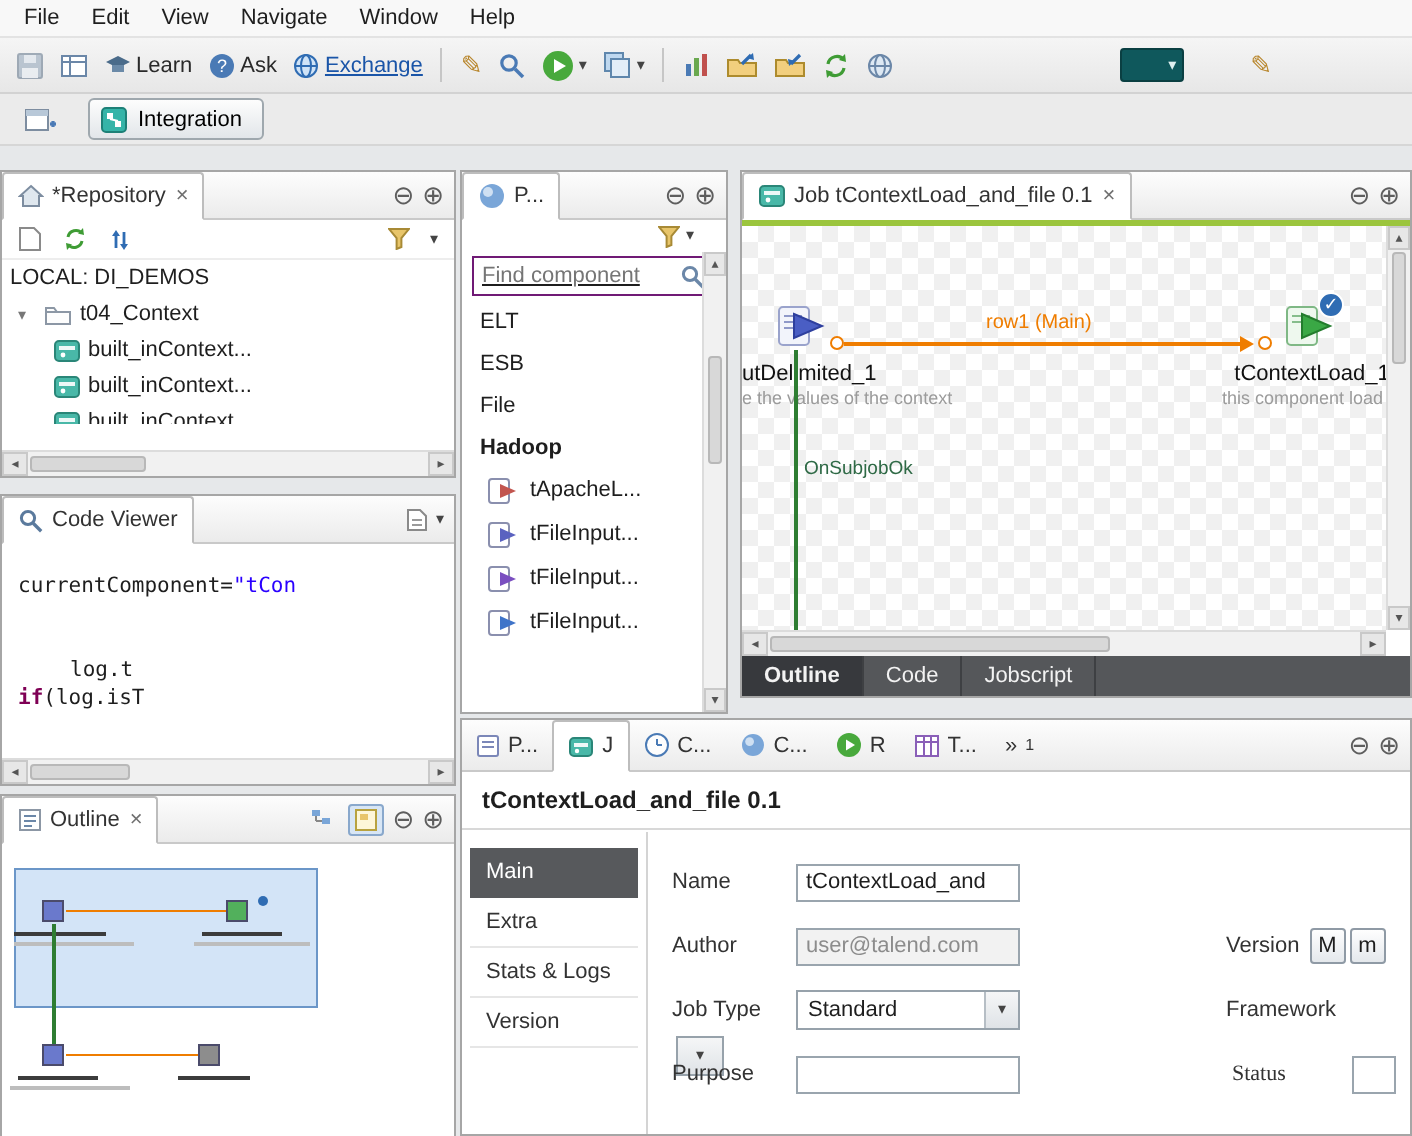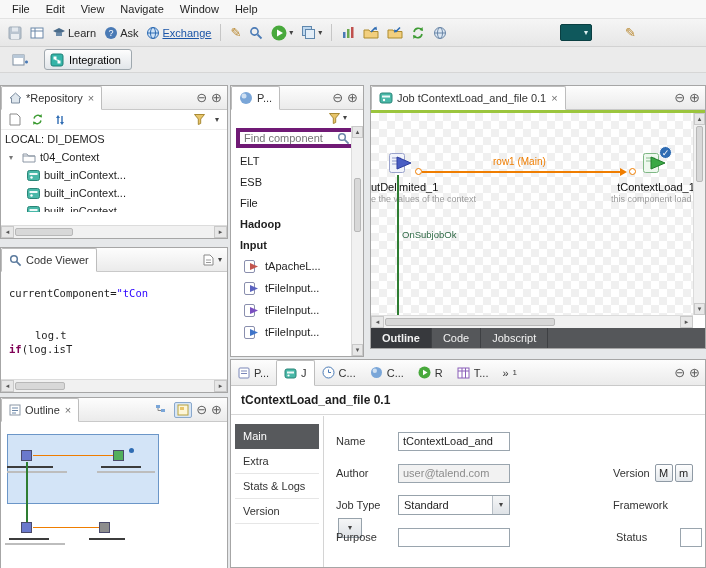--- a/index.html
+++ b/index.html
@@ -67,21 +67,21 @@
   .mc { position:absolute; width:11px; height:11px; border:1px solid #4b4b6b; }
   .mb { position:absolute; height:2px; background:#3c3c3c; }
   .ms { position:absolute; height:2px; background:#bdbdbd; }
   .oline { position:absolute; height:1px; background:var(--row-connection); }
   .gvline { position:absolute; width:2px; background:var(--trigger-connection); }
   .tgl { width:18px; height:16px; border:1px solid transparent; border-radius:2px; display:inline-flex; align-items:center; justify-content:center; }
   .tgl.on { background:#d8e6f5; border-color:#89a8cc; }
 
   
   .funrow { height:16px; display:flex; align-items:center; justify-content:flex-end; gap:3px; padding-right:16px; }
-  .findbox { margin:2px 5px 4px 5px; height:20px; border:4px solid #701a75; background:#fff; display:flex; align-items:center; padding:0 4px; }
+  .findbox { margin:2px 5px 4px 5px; height:20px; border:1px solid #701a75; background:#fff; display:flex; align-items:center; padding:0 4px;text-decoration:underline; }
   .findbox input { border:none; outline:none; flex:1; min-width:0; font:11px "Liberation Sans",sans-serif; color:#555; background:transparent; }
   .plist { position:absolute; left:0; right:13px; top:64px; bottom:0; overflow:hidden; }
   .prow { height:21px; display:flex; align-items:center; gap:6px; padding-left:9px; white-space:nowrap; }
   .prow.cmp { height:22px; padding-left:13px; }
   .bold { font-weight:bold; }
 
   
   .gline { position:absolute; left:0; right:0; top:24px; height:3px; background:var(--editor-active-underline); }
   .canvas { position:absolute; left:0; right:0; top:27px; bottom:33px; overflow:hidden; background-color:#fff;
     background-image:
@@ -526,23 +526,20 @@
           </div>
         <div class="prow">
             <span>ESB</span>
           </div>
         <div class="prow">
             <span>File</span>
           </div>
         <div class="prow bold">
             <span>Hadoop</span>
           </div>
-        <div class="prow bold">
-            <span>Input</span>
-          </div>
         <div class="prow cmp">
           <span class="svgw">
               <svg width="15" height="15">
                 <rect x="0.5" y="1.5" width="10" height="12" rx="1.5" fill="#fff" stroke="#8a8fae"></rect>
                 <polygon points="6,4 14,7.5 6,11" fill="#c2554f"></polygon>
               </svg>
             </span>
           <span>tApacheL...</span>
         </div>
         <div class="prow cmp">
@@ -763,21 +760,21 @@
             <span class="rlabel">Framework</span>
             <div class="select mini" style="margin-left:14px;">
               <span class="btn" style="border-left:none;width:100%;">
                   <span class="caret">▾</span>
                 </span>
             </div>
           </div>
           <div class="frow" style="top:110px;">
             <span class="flabel">Purpose</span>
             <input class="tinput" style="">
-            <span class="rlabel" style="margin-left:106px;">Status</span>
+            <span class="rlabel" style="margin-left:106px;font-family:Liberation Serif, serif;">Status</span>
             <input class="tinput" style="width: 22px; margin-left: 33px;">
           </div>
         </div>
       </div>
     </section>
 
   </div>
 </div>
 
 </body></html>

